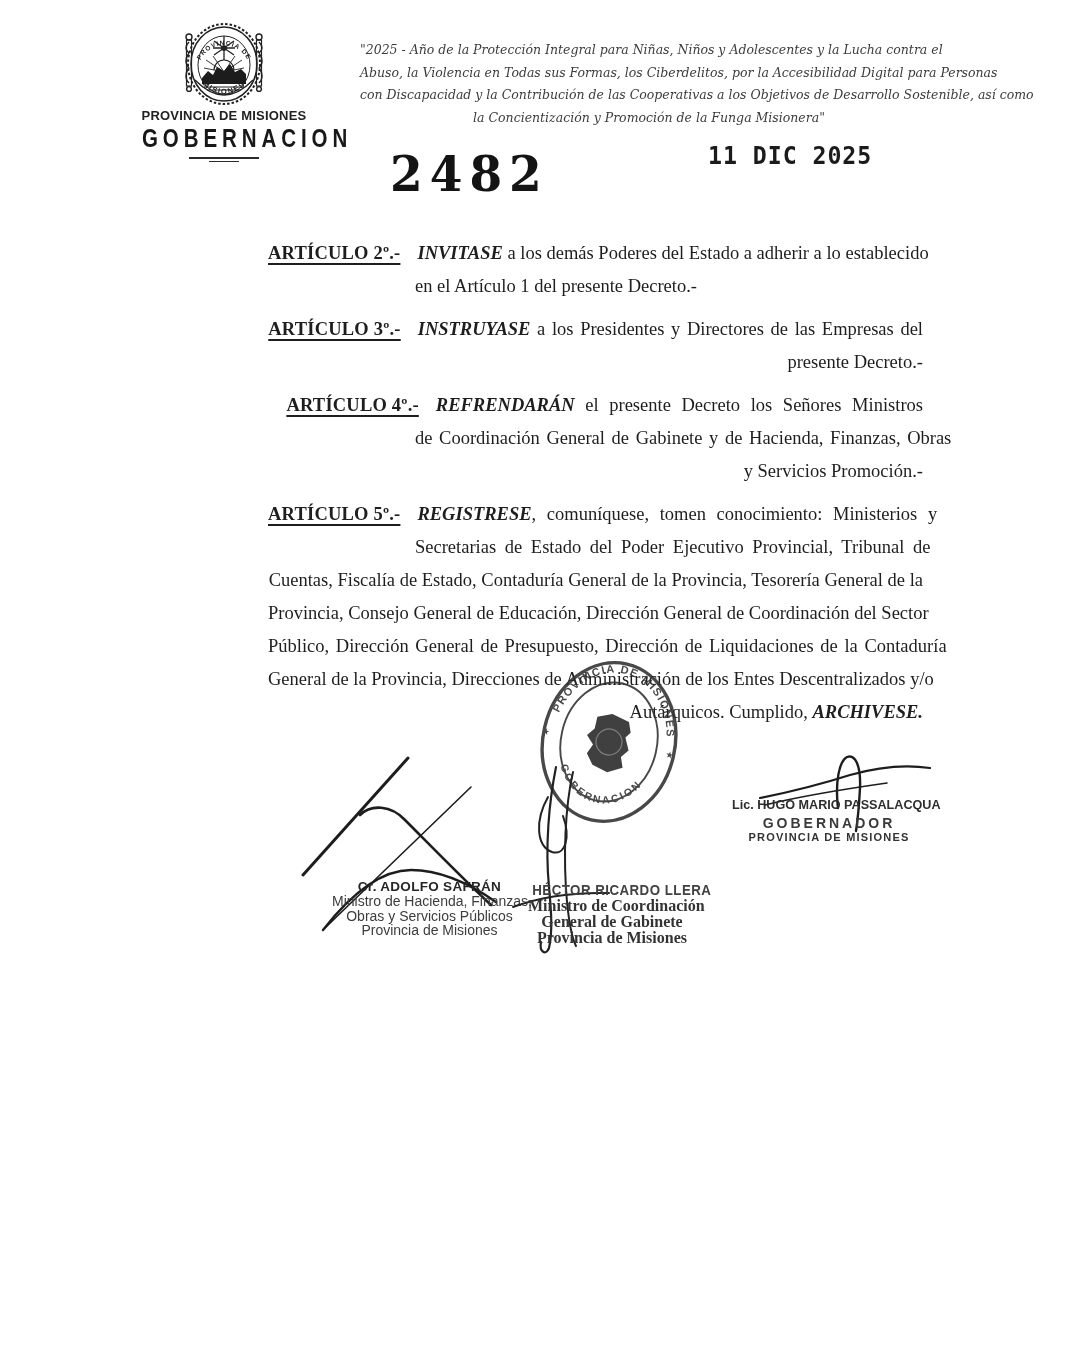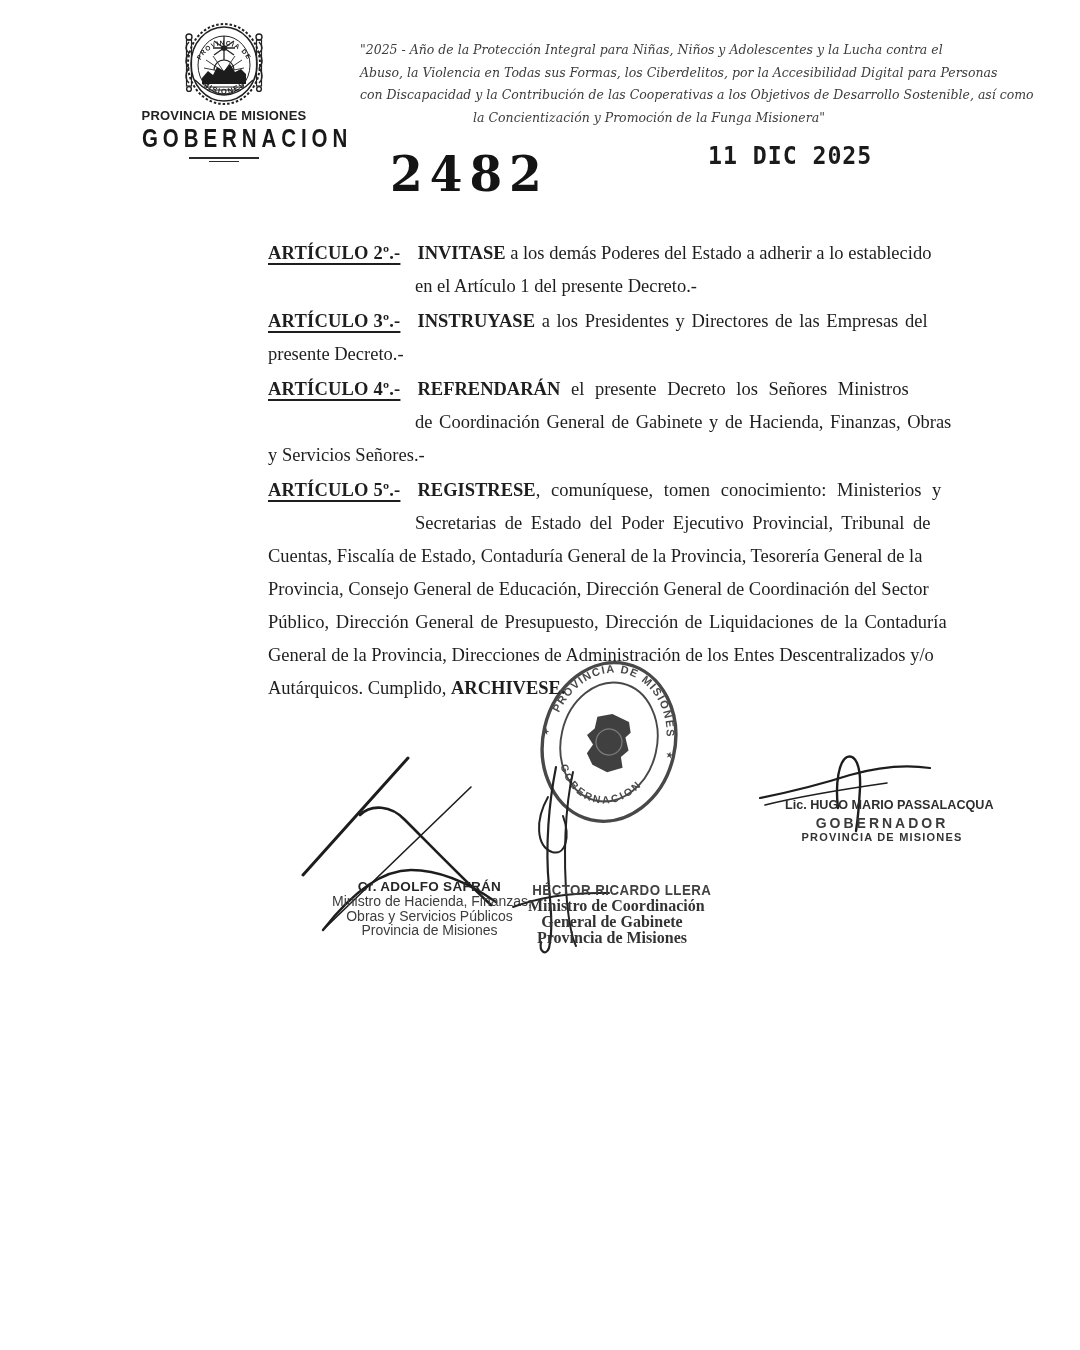--- a/index.html
+++ b/index.html
@@ -23,46 +23,46 @@
     line-height:22.5px;color:#3c3c3c;}
   #annotation div{white-space:nowrap;}
 
   #decree-number{left:390px;top:147px;font-family:"DejaVu Serif",serif;font-weight:bold;
     font-size:47px;letter-spacing:7px;color:#141414;transform:scaleY(1.03);}
   #date-stamp{left:708px;top:141px;font-family:"DejaVu Sans Mono",monospace;font-weight:bold;
     font-size:25px;letter-spacing:1px;color:#1b1b1b;transform:scaleX(.93);transform-origin:left;}
 
   
   #articles{left:268px;top:237px;width:655px;font-size:18.5px;line-height:33px;color:#1e1e1e;}
-  .article + .article{margin-top:2px;}
+  .article + .article{margin-top:10px;text-align:right;}
   .art-line{white-space:nowrap;height:33px;}
   .indent{padding-left:147px;}
   .art-label{font-weight:bold;text-decoration:underline;text-underline-offset:4px;
              text-decoration-thickness:1.6px;margin-right:17px;letter-spacing:.2px;}
-  .art-keyword{font-weight:bold;}
+  .art-keyword{font-weight:bold;font-style:italic;}
   .ws2{word-spacing:2px;} .ws4{word-spacing:4px;} .ws6{word-spacing:6px;}
 
   
   #stamp-svg{left:534px;top:654px;}
   #sig-safran-svg{left:293px;top:748px;}
   #sig-llera-svg{left:505px;top:752px;}
   #sig-passalacqua-svg{left:735px;top:743px;}
 
   .sigtext{text-align:center;font-family:"Liberation Sans",sans-serif;}
   #sig-left-text{left:332px;top:879px;width:195px;}
   #sig-left-text .sig-name{font-size:13.5px;font-weight:bold;color:#262626;letter-spacing:.3px;white-space:nowrap;}
   #sig-left-text .sig-role{font-size:14px;font-weight:normal;line-height:14.5px;color:#3d3d3d;white-space:nowrap;}
 
   #sig-center-text{left:528px;top:853px;width:168px;margin-top:29px;}
   #sig-center-text .sig-name{font-size:14px;font-weight:bold;color:#414141;letter-spacing:.5px;
       white-space:nowrap;transform:scaleX(.95);transform-origin:center;}
   #sig-center-text .sig-role{font-family:"Liberation Serif",serif;font-size:16px;font-weight:bold;
       line-height:16px;color:#333;white-space:nowrap;}
 
-  #sig-right-text{left:782px;top:797px;width:200px;}
+  #sig-right-text{left:729px;top:797px;width:200px;}
   #sig-right-text .sig-name{font-size:13px;font-weight:bold;color:#2e2e2e;white-space:nowrap;
       transform:scaleX(.97);transform-origin:center;}
   #sig-right-text .sig-role-a{font-size:14px;font-weight:bold;letter-spacing:3px;color:#3a3a3a;margin-top:3px;white-space:nowrap;}
   #sig-right-text .sig-role-b{font-size:11px;font-weight:bold;letter-spacing:1.2px;color:#333;white-space:nowrap;}
 
   svg{overflow:visible;}
 </style>
 </head>
 <body>
 
@@ -138,21 +138,21 @@
   </div>
 
   <div class="article">
     <div class="art-line"><span class="art-label">ARTÍCULO 3º.-</span><span class="art-keyword ws2">INSTRUYASE</span><span class="ws2"> a los Presidentes y Directores de las Empresas del</span></div>
     <div class="art-line">presente Decreto.-</div>
   </div>
 
   <div class="article">
     <div class="art-line"><span class="art-label">ARTÍCULO 4º.-</span><span class="art-keyword ws6">REFRENDARÁN</span><span class="ws6"> el presente Decreto los Señores Ministros</span></div>
     <div class="art-line indent ws2">de Coordinación General de Gabinete y de Hacienda, Finanzas, Obras</div>
-    <div class="art-line">y Servicios Señores.-</div>
+    <div class="art-line">y Servicios Promoción.-</div>
   </div>
 
   <div class="article">
     <div class="art-line"><span class="art-label">ARTÍCULO 5º.-</span><span class="art-keyword">REGISTRESE</span><span class="ws6">, comuníquese, tomen conocimiento: Ministerios y</span></div>
     <div class="art-line indent ws4">Secretarias de Estado del Poder Ejecutivo Provincial, Tribunal de</div>
     <div class="art-line">Cuentas, Fiscalía de Estado, Contaduría General de la Provincia, Tesorería General de la</div>
     <div class="art-line">Provincia, Consejo General de Educación, Dirección General de Coordinación del Sector</div>
     <div class="art-line ws2">Público, Dirección General de Presupuesto, Dirección de Liquidaciones de la Contaduría</div>
     <div class="art-line">General de la Provincia, Direcciones de Administración de los Entes Descentralizados y/o</div>
     <div class="art-line"><span>Autárquicos. Cumplido, </span><span class="art-keyword">ARCHIVESE.</span></div>

